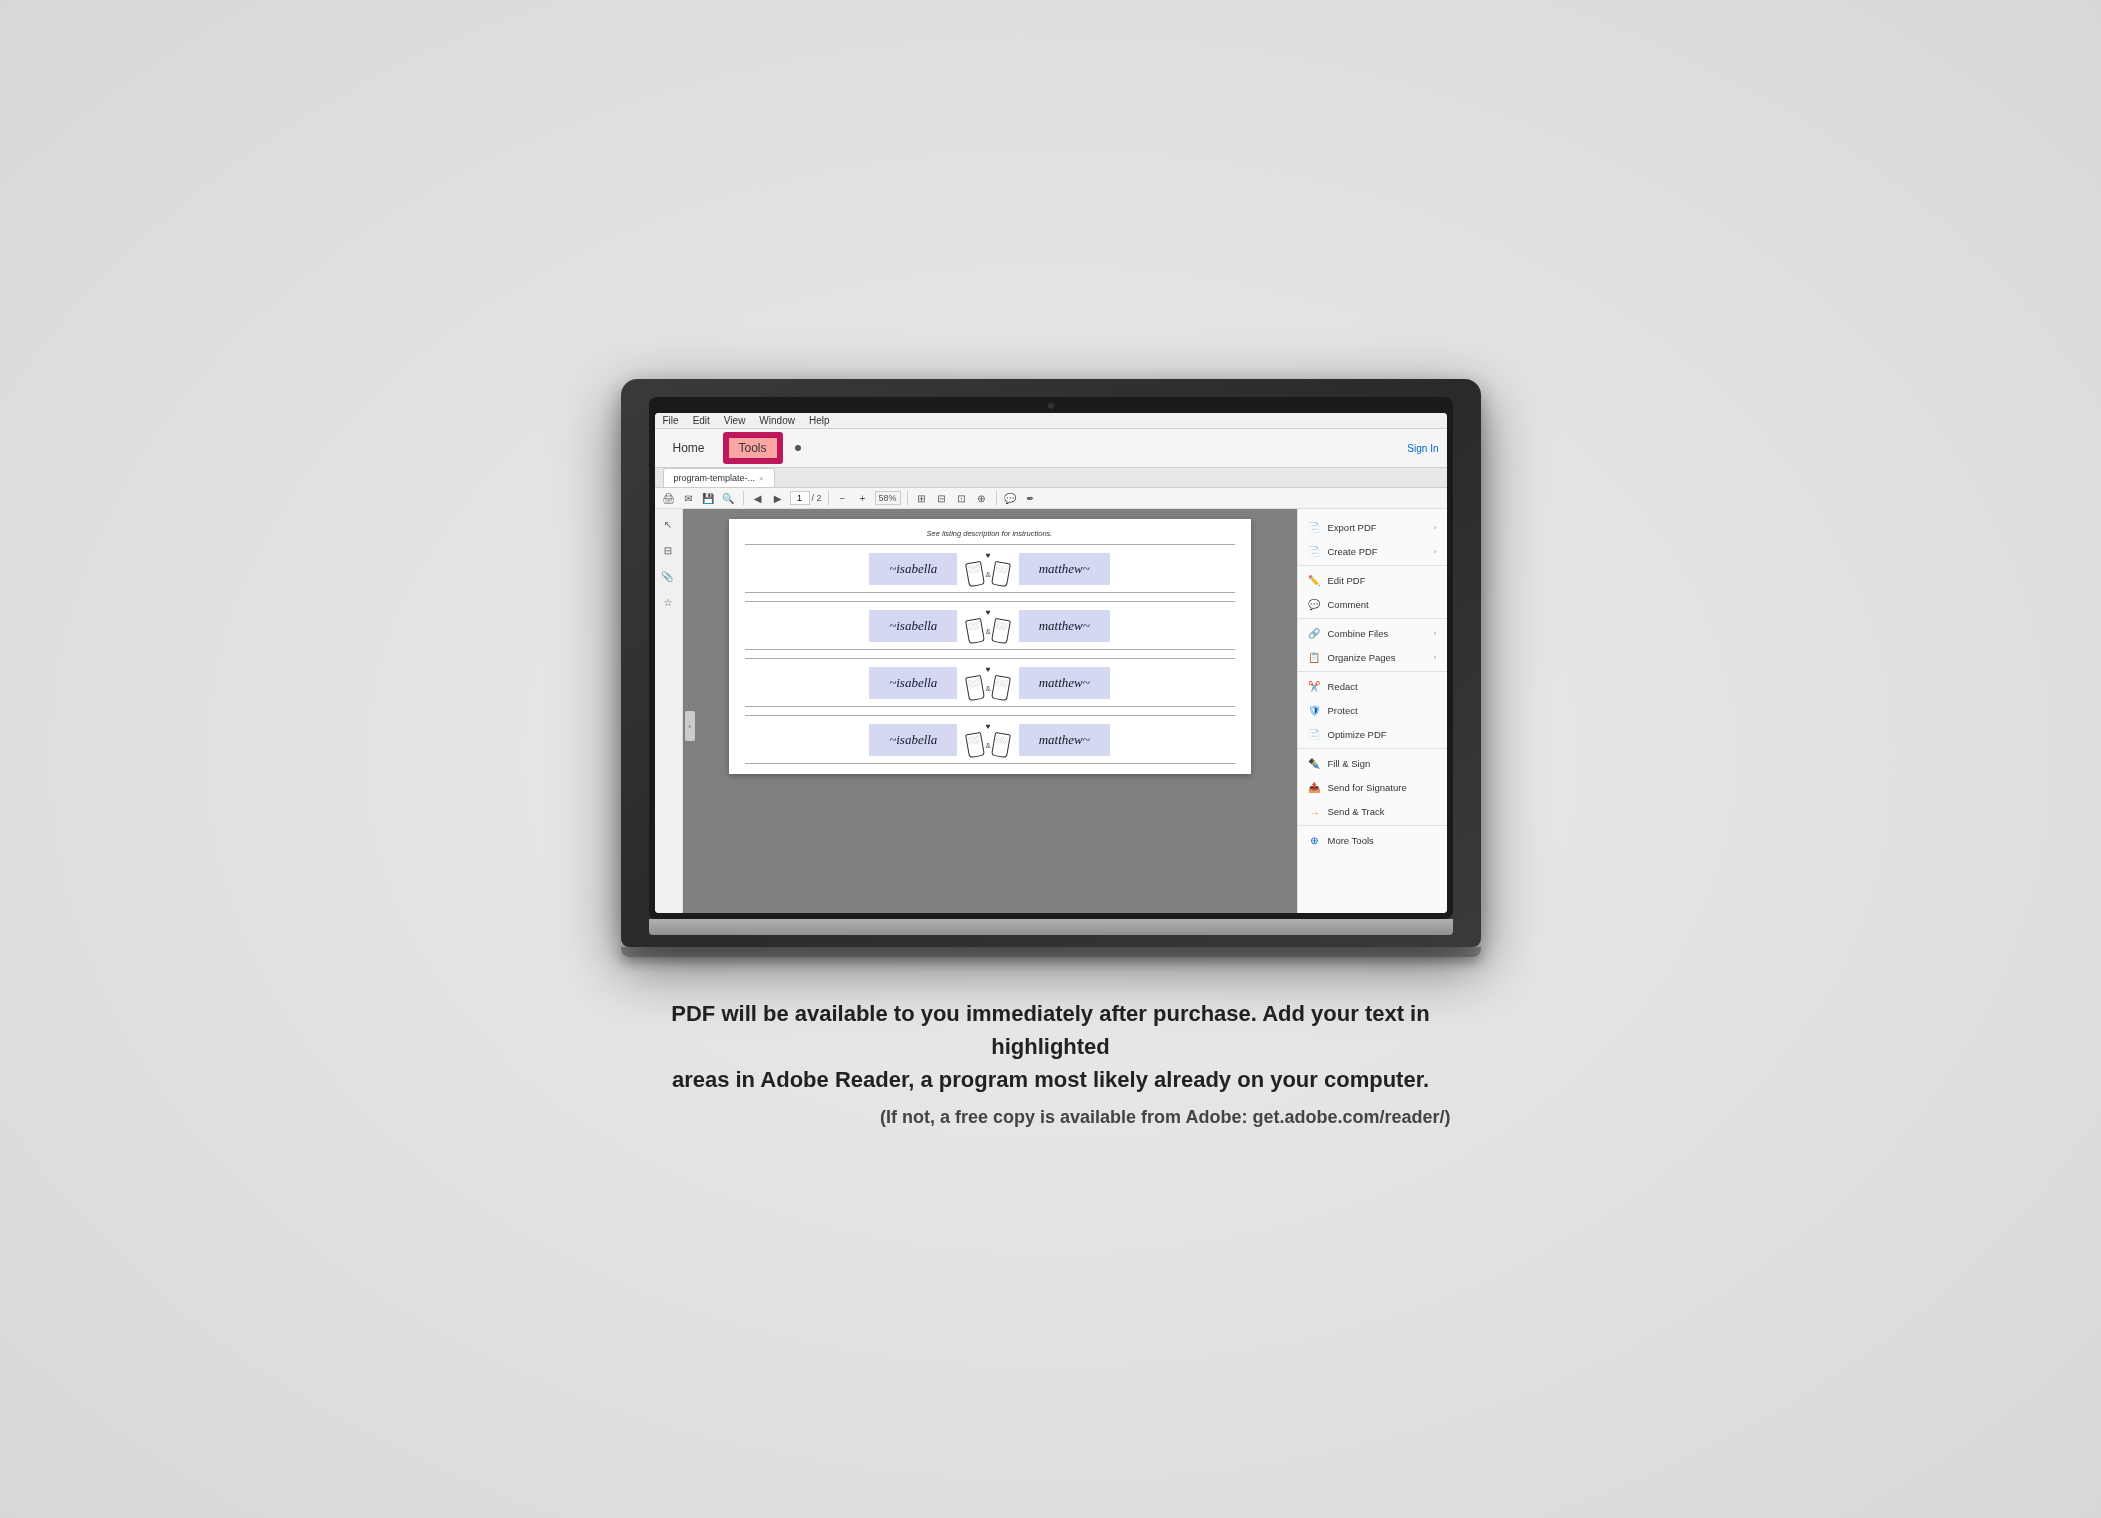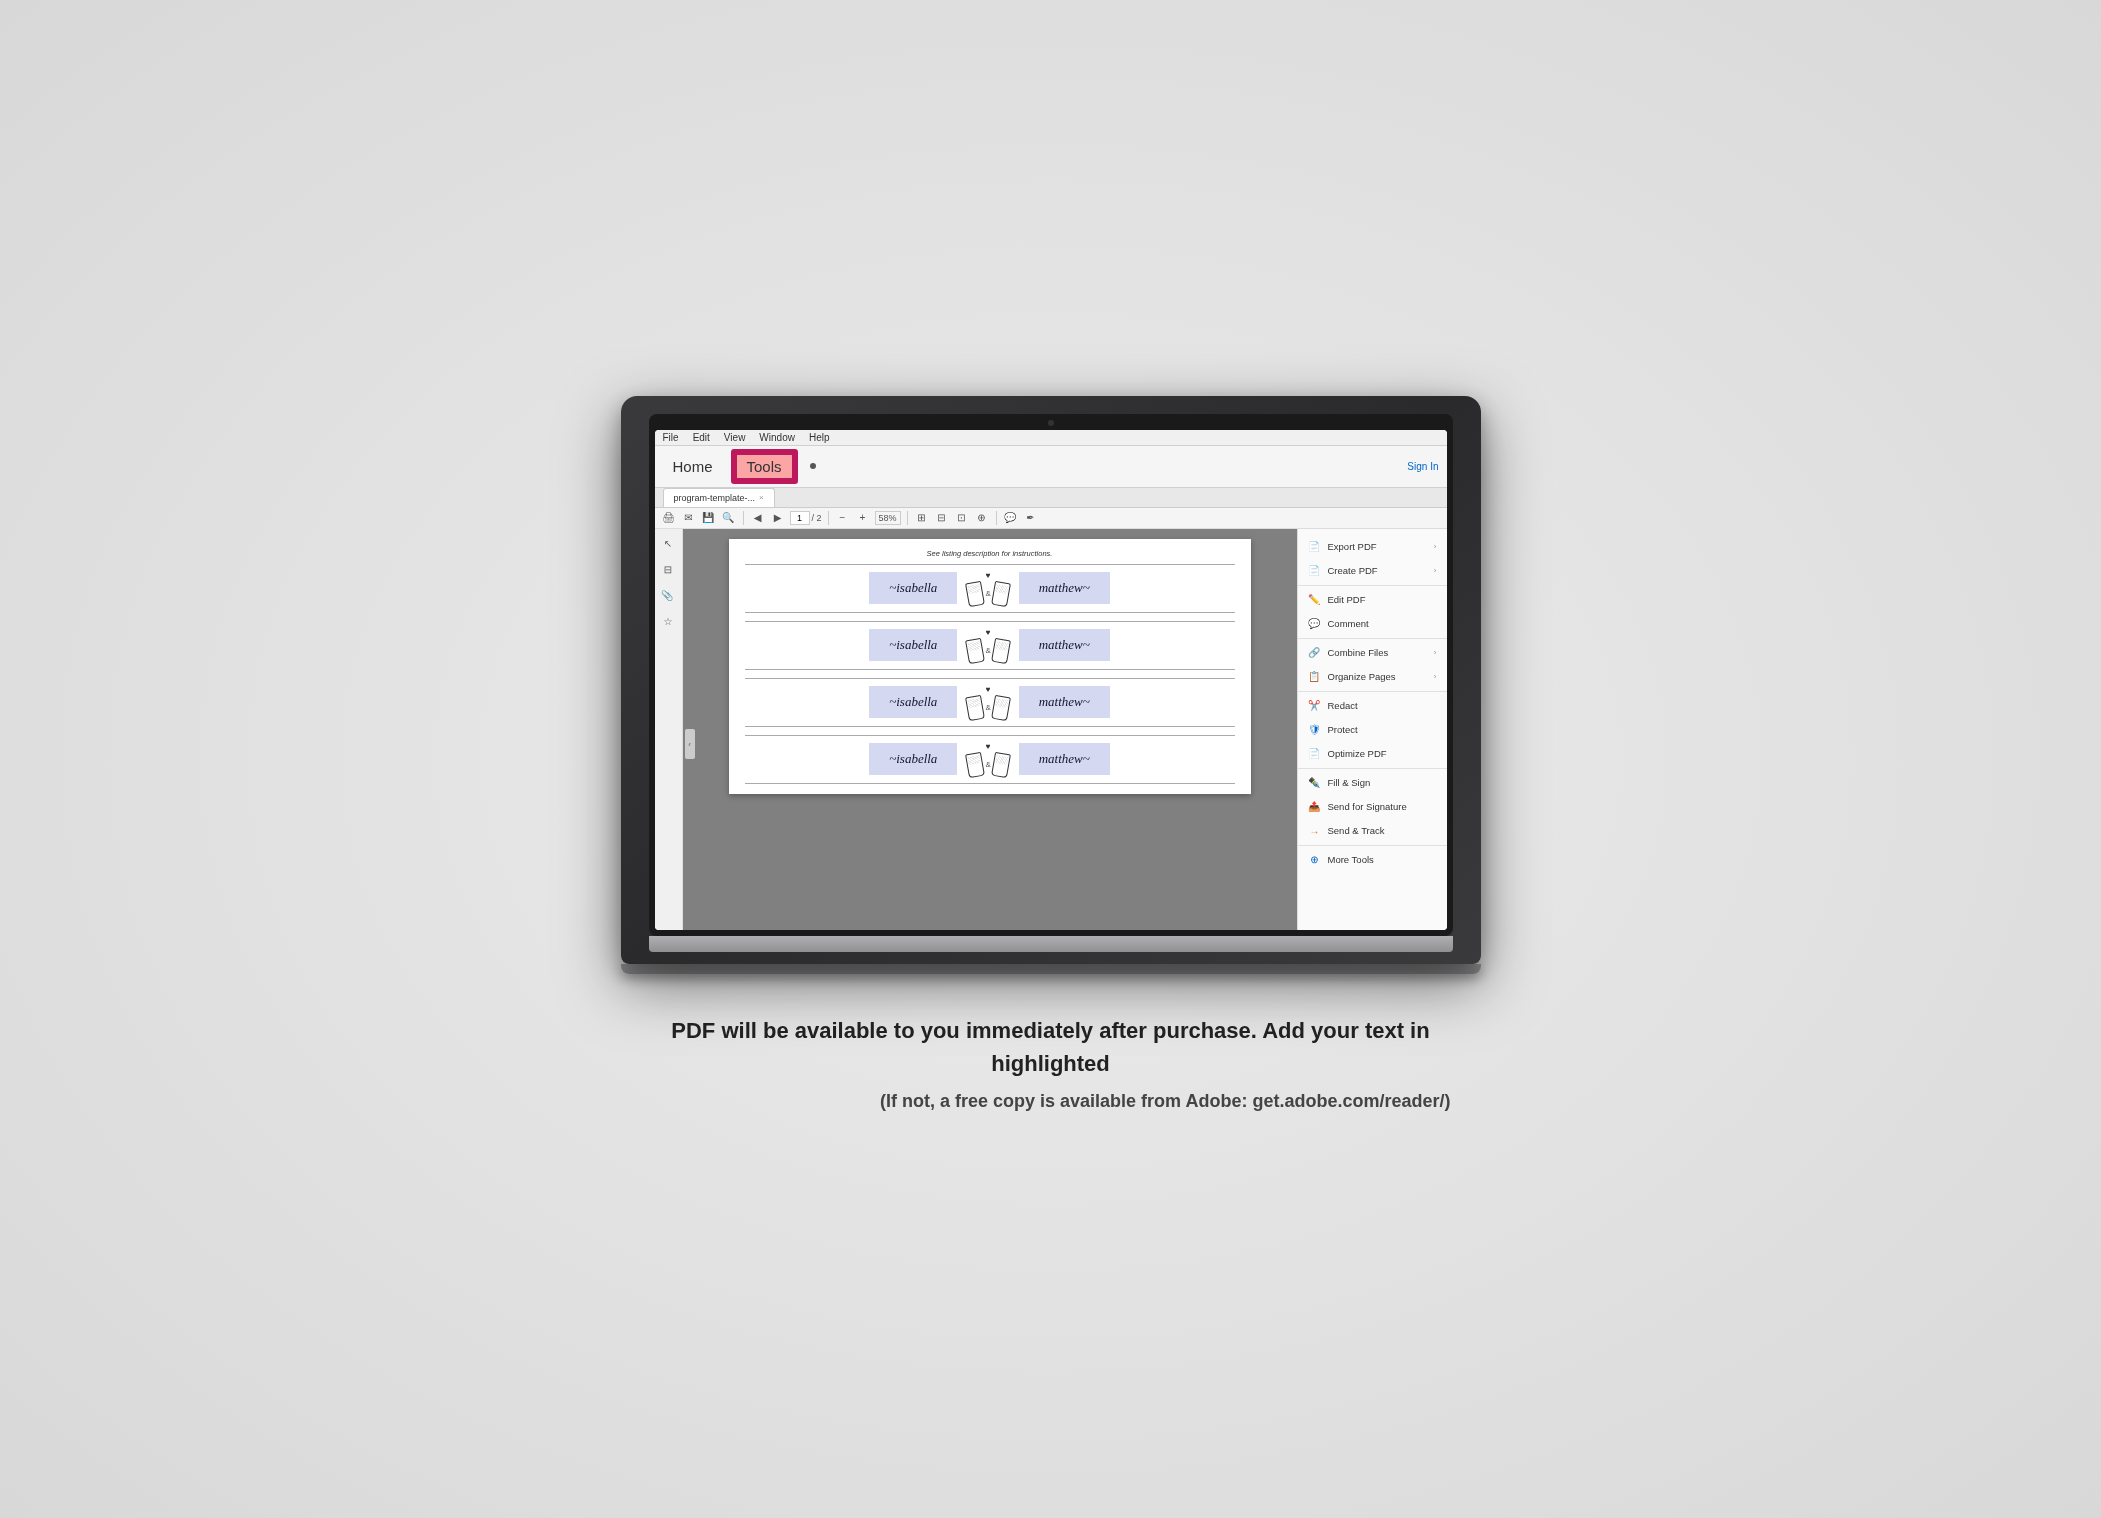--- a/index.html
+++ b/index.html
@@ -95,21 +95,21 @@
       background: #f5f5f5;
       border-bottom: 1px solid #d0d0d0;
       padding: 3px 8px;
       display: flex;
       align-items: center;
       gap: 8px;
     }
 
     .nav-btn {
       padding: 3px 10px;
-      font-size: 15px;
+      font-size: 12px;
       color: #333;
       cursor: pointer;
       border-radius: 3px;
     }
 
     .nav-btn.active {
       background: #fca5a5;
       border: 6px solid #be185d;
     }
 
@@ -638,15 +638,16 @@
       </div>
     </div>
     <div class="laptop-base"></div>
   </div>
   <div class="laptop-stand"></div>
 </div>
 
 <div class="bottom-text">
   <p>
     <span>PDF will be available to you immediately after purchase.  Add your text in highlighted</span><br>
+    <span>areas in Adobe Reader, a program most likely already on your computer.</span>
   </p>
   <p class="sub">(If not, a free copy is available from Adobe: get.adobe.com/reader/)</p>
 </div>
 
 </body></html>

